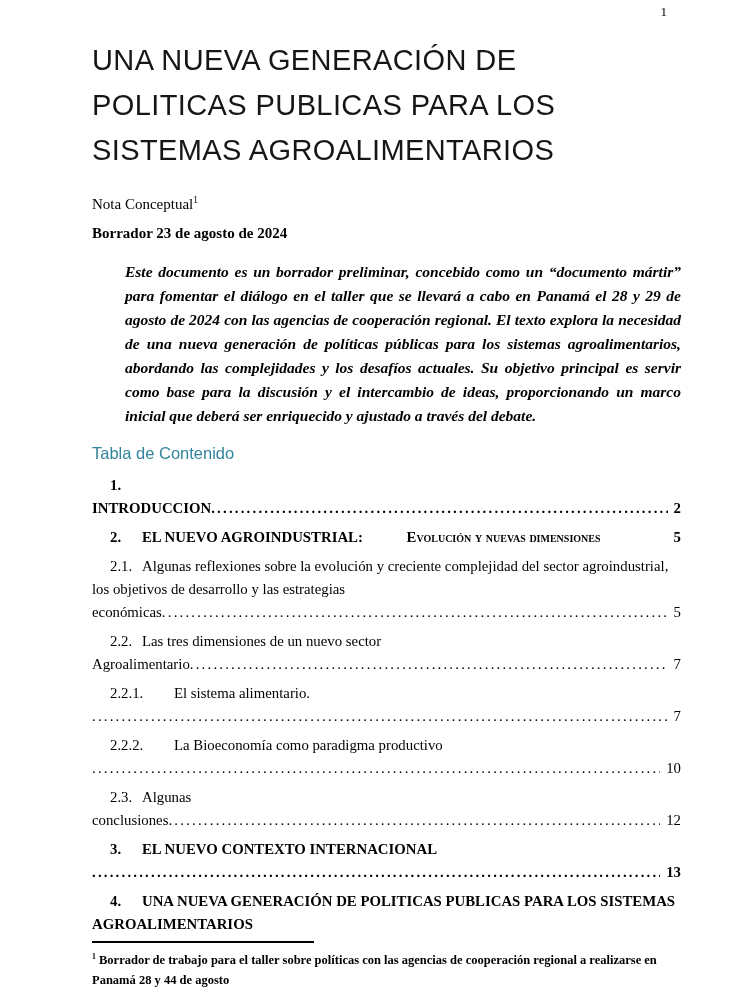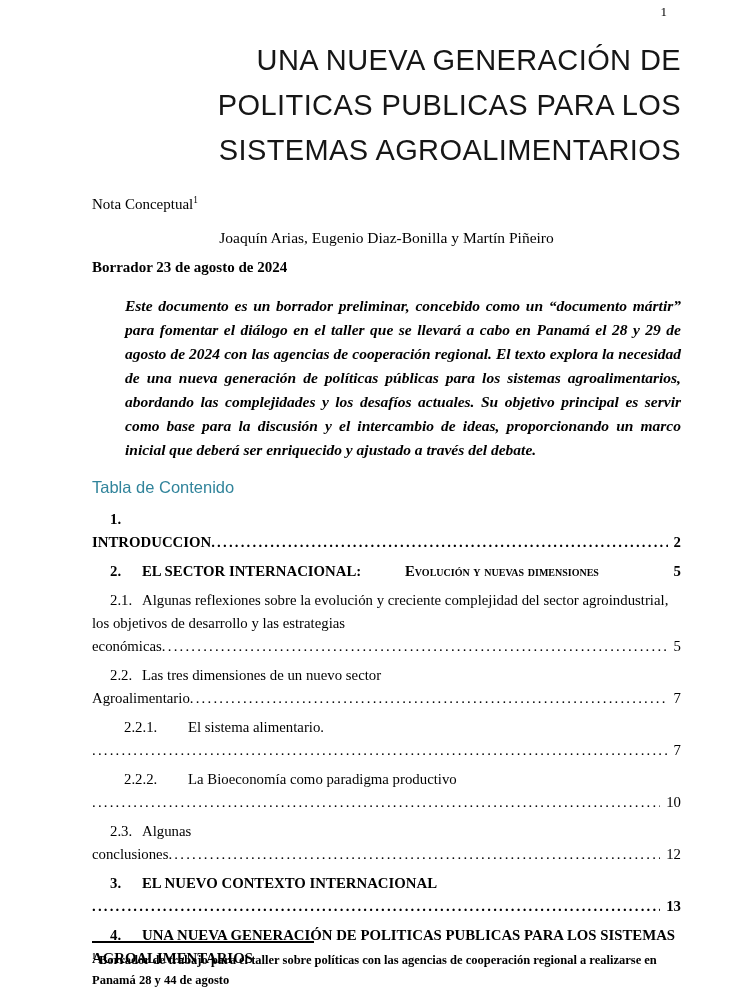--- a/index.html
+++ b/index.html
@@ -25,21 +25,21 @@
     right: 62px;
     top: 0;
   }
   .title {
     margin-top: 38px;
     font-family: "Liberation Sans", sans-serif;
     font-size: 29px;
     line-height: 45px;
     font-weight: 400;
     letter-spacing: 0.4px;
-    text-align: right;
+    text-align: left;
     color: #161616;
   }
   .subtitle {
     margin-top: 23px;
     font-size: 15px;
   }
   sup { font-size: 0.62em; vertical-align: super; line-height: 0; }
   .authors {
     margin-top: 16px;
     text-align: center;
@@ -69,21 +69,21 @@
   .toc-entry {
     position: relative;
     overflow: hidden;
     line-height: 23px;
     margin-bottom: 6px;
     text-indent: 18px;
   }
   .toc-entry.bold { font-weight: bold; }
   .toc-num { display: inline-block; text-indent: 0; }
   .level1 .toc-num, .level2 .toc-num { width: 32px; }
-  .level3 .toc-num { width: 64px; margin-left: 14px; }
+  .level3 .toc-num { width: 64px; }
   .smallcaps { font-variant: small-caps; margin-left: 40px; }
   .toc-leader { letter-spacing: 2.2px; }
   .toc-page.abs {
     position: absolute;
     right: 0;
     bottom: 0;
     background: #ffffff;
     padding-left: 6px;
     text-indent: 0;
   }
@@ -111,31 +111,30 @@
   <div class="pagenum">1</div>
 
   <div class="content">
 
     <div class="title">UNA NUEVA GENERACIÓN DE<br>POLITICAS PUBLICAS PARA LOS<br>SISTEMAS AGROALIMENTARIOS</div>
 
     <div class="subtitle">
       <span>Nota Conceptual</span><sup>1</sup>
     </div>
 
-    <div class="authors">Joaquín Arias, Eugenio Diaz-Bonilla y Martín Piñeiro</div>
 
     <div class="dateline">Borrador 23 de agosto de 2024</div>
 
     <div class="abstract">Este documento es un borrador preliminar, concebido como un “documento mártir” para fomentar el diálogo en el taller que se llevará a cabo en Panamá el 28 y 29 de agosto de 2024 con las agencias de cooperación regional. El texto explora la necesidad de una nueva generación de políticas públicas para los sistemas agroalimentarios, abordando las complejidades y los desafíos actuales. Su objetivo principal es servir como base para la discusión y el intercambio de ideas, proporcionando un marco inicial que deberá ser enriquecido y ajustado a través del debate.</div>
 
     <div class="toc-heading">Tabla de Contenido</div>
 
     <div class="toc">
         <div class="toc-entry level1 bold"><span class="toc-num">1.</span><span class="toc-label"><span>INTRODUCCION</span></span><span class="toc-leader">....................................................................................................................................................................................................................................................................</span><span class="toc-page abs">2</span></div>
-        <div class="toc-entry level1 bold"><span class="toc-num">2.</span><span class="toc-label"><span>EL SECTOR INTERNACIONAL: </span><span class="smallcaps">Evolución y nuevas dimensiones</span></span><span class="toc-page abs">5</span></div>
+        <div class="toc-entry level1 bold"><span class="toc-num">2.</span><span class="toc-label"><span>EL NUEVO AGROINDUSTRIAL: </span><span class="smallcaps">Evolución y nuevas dimensiones</span></span><span class="toc-page abs">5</span></div>
         <div class="toc-entry level2"><span class="toc-num">2.1.</span><span class="toc-label"><span>Algunas reflexiones sobre la evolución y creciente complejidad del sector agroindustrial, los objetivos de desarrollo y las estrategias económicas</span></span><span class="toc-leader">....................................................................................................................................................................................................................................................................</span><span class="toc-page abs">5</span></div>
         <div class="toc-entry level2"><span class="toc-num">2.2.</span><span class="toc-label"><span>Las tres dimensiones de un nuevo sector Agroalimentario</span></span><span class="toc-leader">....................................................................................................................................................................................................................................................................</span><span class="toc-page abs">7</span></div>
         <div class="toc-entry level3"><span class="toc-num">2.2.1.</span><span class="toc-label"><span>El sistema alimentario. </span></span><span class="toc-leader">....................................................................................................................................................................................................................................................................</span><span class="toc-page abs">7</span></div>
         <div class="toc-entry level3"><span class="toc-num">2.2.2.</span><span class="toc-label"><span>La Bioeconomía como paradigma productivo </span></span><span class="toc-leader">....................................................................................................................................................................................................................................................................</span><span class="toc-page abs">10</span></div>
         <div class="toc-entry level2"><span class="toc-num">2.3.</span><span class="toc-label"><span>Algunas conclusiones</span></span><span class="toc-leader">....................................................................................................................................................................................................................................................................</span><span class="toc-page abs">12</span></div>
         <div class="toc-entry level1 bold"><span class="toc-num">3.</span><span class="toc-label"><span>EL NUEVO CONTEXTO INTERNACIONAL </span></span><span class="toc-leader">....................................................................................................................................................................................................................................................................</span><span class="toc-page abs">13</span></div>
         <div class="toc-entry level1 bold"><span class="toc-num">4.</span><span class="toc-label"><span>UNA NUEVA GENERACIÓN DE POLITICAS PUBLICAS PARA LOS SISTEMAS AGROALIMENTARIOS </span></span></div>
       </div>
 
   </div>

